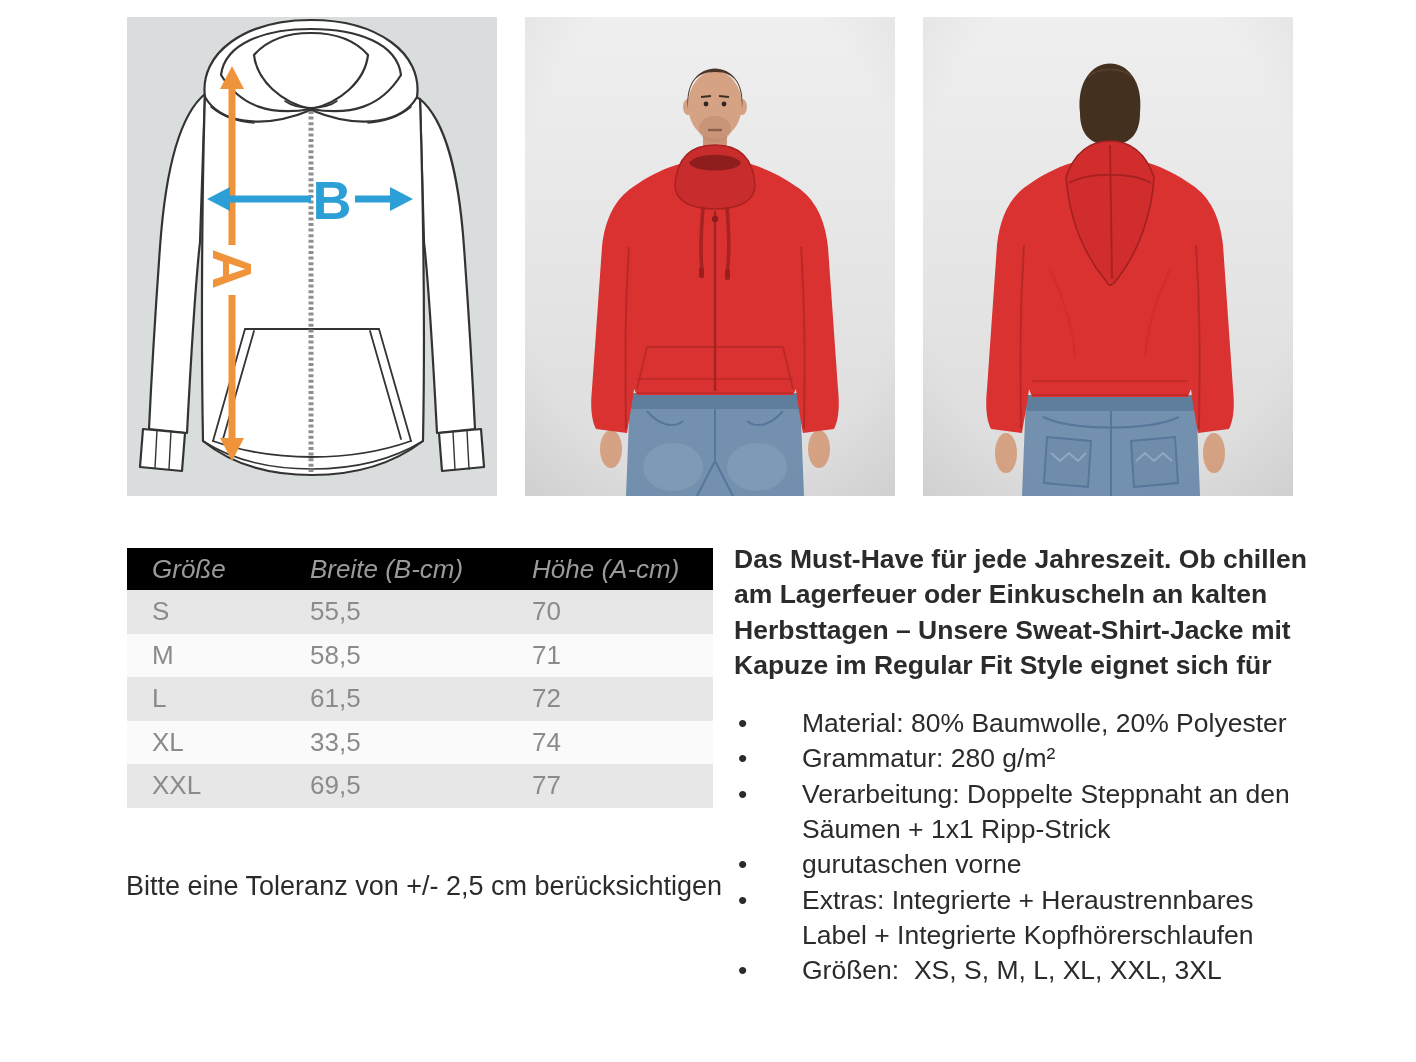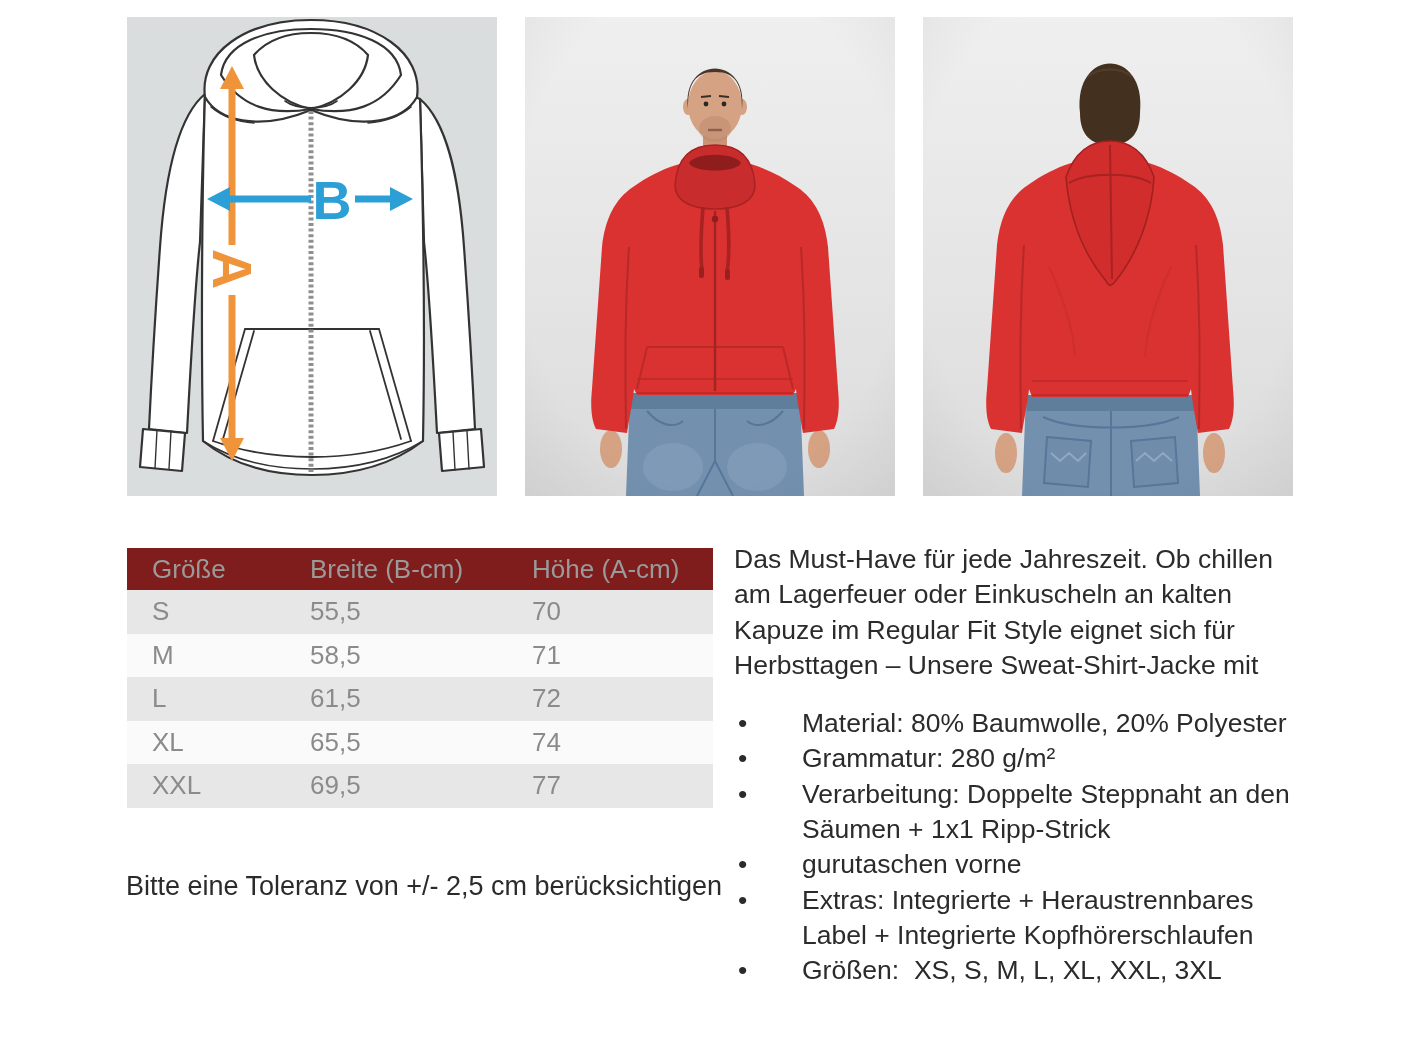--- a/index.html
+++ b/index.html
@@ -19,40 +19,40 @@
     position:absolute; left:127px; top:548px; width:586px;
     border-collapse:collapse; table-layout:fixed;
   }
   table.size-chart th, table.size-chart td {
     font-size:26px; font-weight:400; text-align:left; vertical-align:middle;
     padding:0; white-space:nowrap;
   }
   table.size-chart col.c1 { width:181px; }
   table.size-chart col.c2 { width:222px; }
   table.size-chart col.c3 { width:183px; }
-  table.size-chart th { color:#9a9a9a; height:42px; background:#7f1d1d; }
+  table.size-chart th { color:#9a9a9a; height:42px; background:#000000;font-style:italic; }
   table.size-chart td { color:#8b8b8b; height:43.5px; }
   table.size-chart th:first-child, table.size-chart td:first-child { padding-left:25px; }
   table.size-chart th:not(:first-child), table.size-chart td:not(:first-child) { padding-left:2px; }
   table.size-chart tr.alt-dark td  { background:#e7e7e7; }
   table.size-chart tr.alt-light td { background:#fafafa; }
 
   .tolerance-note {
     position:absolute; left:126px; top:870px; margin:0;
     font-size:27px; line-height:32px; color:#2b2b2b; white-space:nowrap;text-align:right;
   }
   .model-info {
     position:absolute; left:126px; top:984px; margin:0; width:620px;
     font-size:28px; line-height:37px; color:#2b2b2b;
   }
   .model-info strong { font-weight:700; color:#141414; }
 
   
   .description { position:absolute; left:734px; top:542px; width:672px; color:#2b2b2b; }
-  .description .p-line { font-size:26.5px; line-height:35.3px; white-space:pre-wrap; }
+  .description .p-line { font-size:26.5px; line-height:35.3px; white-space:pre-wrap;font-weight:bold; }
   ul.features { list-style:none; margin:23px 0 0 0; padding:0; }
   ul.features li { display:flex; }
   ul.features .bullet {
     flex:0 0 28px; width:28px; padding-left:4px; box-sizing:border-box;
     font-size:26.5px; line-height:35.3px; color:#2b2b2b;
   }
   ul.features .b-lines { flex:1;margin-left:40px; }
   ul.features .b-line { font-size:26.5px; line-height:35.3px; white-space:pre-wrap; }
 </style>
 </head>
@@ -237,40 +237,40 @@
         <td>58,5</td>
         <td>71</td>
       </tr>
       <tr class="alt-dark">
         <td>L</td>
         <td>61,5</td>
         <td>72</td>
       </tr>
       <tr class="alt-light">
         <td>XL</td>
-        <td>65,5</td>
+        <td>33,5</td>
         <td>74</td>
       </tr>
       <tr class="alt-dark">
         <td>XXL</td>
         <td>69,5</td>
         <td>77</td>
       </tr>
     </tbody>
   </table>
 
   <p class="tolerance-note">Bitte eine Toleranz von +/- 2,5 cm berücksichtigen</p>
 
 
   <div class="description">
     <div>
       <div class="p-line">Das Must-Have für jede Jahreszeit. Ob chillen</div>
       <div class="p-line">am Lagerfeuer oder Einkuscheln an kalten</div>
+      <div class="p-line">Herbsttagen – Unsere Sweat-Shirt-Jacke mit</div>
       <div class="p-line">Kapuze im Regular Fit Style eignet sich für</div>
-      <div class="p-line">Herbsttagen – Unsere Sweat-Shirt-Jacke mit</div>
     </div>
     <ul class="features">
       <li>
         <span class="bullet">•</span>
         <span class="b-lines"><span class="b-line">Material: 80% Baumwolle, 20% Polyester</span></span>
       </li>
       <li>
         <span class="bullet">•</span>
         <span class="b-lines"><span class="b-line">Grammatur: 280 g/m²</span></span>
       </li>

